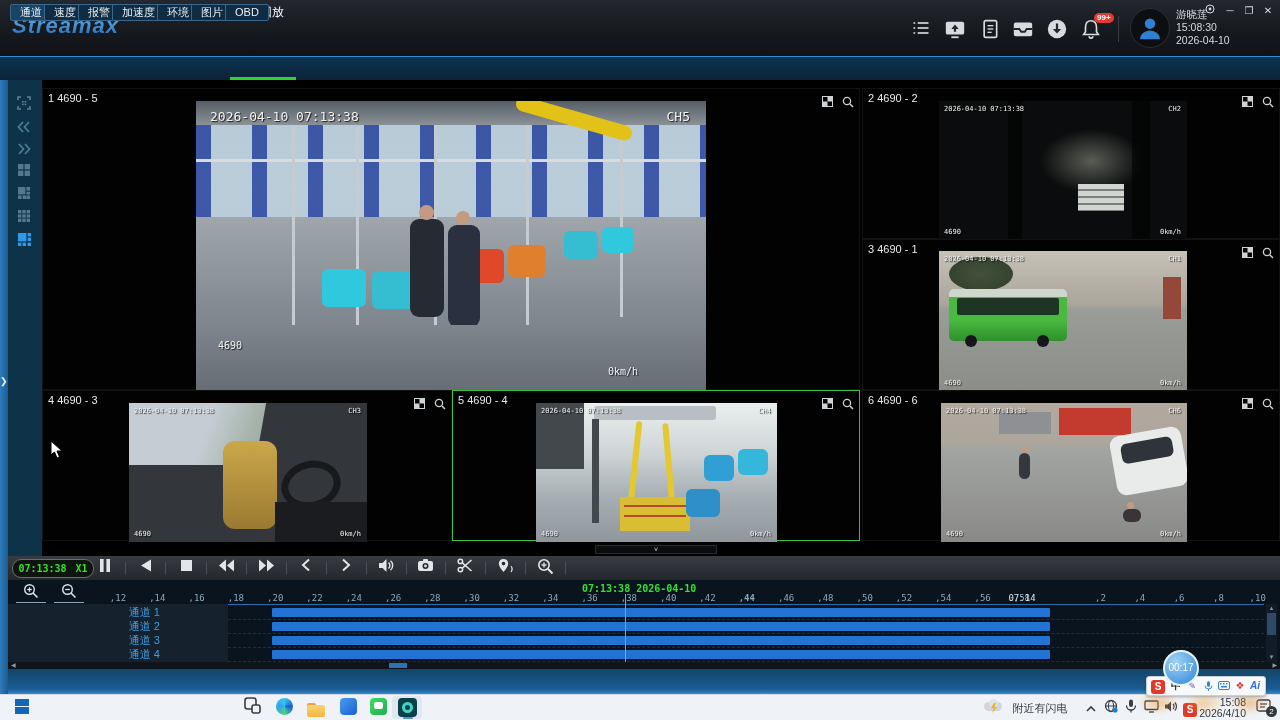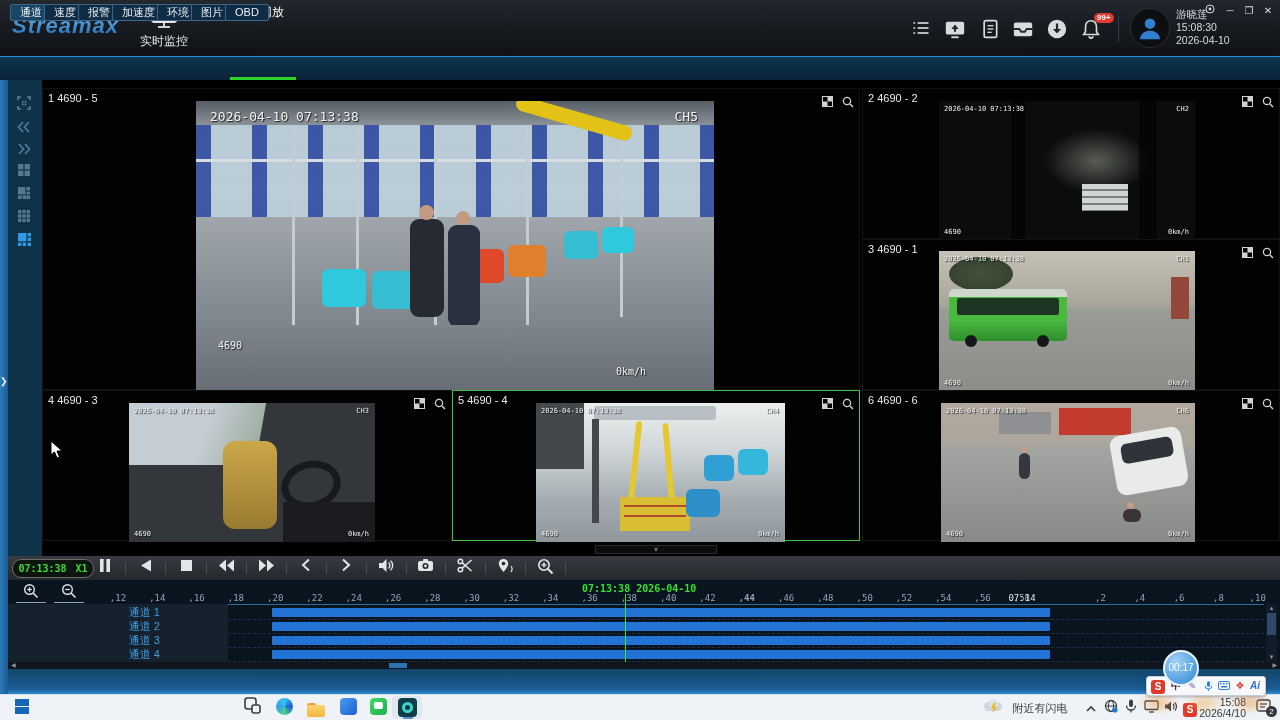--- a/index.html
+++ b/index.html
@@ -33,21 +33,21 @@
   .stripArrow{left:0px;top:376px;color:#eef;font-size:9px;z-index:7;}
   .sidebar{left:8px;top:80px;width:34px;height:476px;background:#0e3348;}
   .sideico{left:14px;width:20px;height:18px;text-align:center;cursor:pointer;}
 
   
   .videoarea{left:42px;top:80px;width:1238px;height:476px;background:#000;}
   .tile{background:#020202;box-sizing:border-box;border:1px solid #121212;}
   .tile.sel{border:1px solid #3cc23c;}
   .tlabel{left:5px;top:3px;font-size:11px;color:#e8eaec;z-index:3;}
   .ticons{right:5px;top:3px;z-index:3;}
-  .video{overflow:hidden;padding-left:8px;}
+  .video{overflow:hidden;}
   .osd{position:absolute;color:#f2f2f2;text-shadow:1px 1px 1px rgba(0,0,0,.8);font-family:"DejaVu Sans Mono",monospace;}
   .osd.big{font-size:13px;}
   .osd.small{font-size:7px;}
   .osd.mid{font-size:10px;}
 
   
   .v1{background:linear-gradient(180deg,#868f97 0%,#a9afb4 30%,#8f969c 58%,#79818a 82%,#6d747c 100%);}
   .v1 .ceil{position:absolute;left:0;top:0;width:100%;height:24px;background:linear-gradient(#565d64,#8a9298);}
   .v1 .winband{position:absolute;left:0;top:24px;width:100%;height:92px;background:
       repeating-linear-gradient(90deg,rgba(47,77,166,.88) 0 15px,rgba(188,208,220,.9) 15px 56px);}
@@ -179,30 +179,20 @@
   .cursor{z-index:20;}
 </style>
 </head>
 <body>
 
 <div id="app">
 
   <div class="abs topbar"></div>
   <div class="abs logo">Streamax</div>
 
-  <div class="abs navitem" style="left:116px;">
-    <svg class="ico" width="32" height="26" viewBox="0 0 32 26">
-      <rect x="4" y="2" width="24" height="16" rx="2" fill="none" stroke="#e6e8ea" stroke-width="1.8"></rect>
-      <ellipse cx="16" cy="10" rx="6" ry="3.6" fill="none" stroke="#e6e8ea" stroke-width="1.4"></ellipse>
-      <circle cx="16" cy="10" r="1.6" fill="#e6e8ea"></circle>
-      <line x1="16" y1="18" x2="16" y2="22" stroke="#e6e8ea" stroke-width="1.8"></line>
-      <line x1="10" y1="23" x2="22" y2="23" stroke="#e6e8ea" stroke-width="1.8"></line>
-    </svg>
-    <span class="nlabel">实时监控</span>
-  </div>
 
 
 
   <div class="abs hicon" style="left:908px;">
     <svg width="22" height="20" viewBox="0 0 24 24">
         <g stroke="#d8dbde" stroke-width="2">
       <line x1="8" y1="6" x2="21" y2="6"></line>
           <line x1="8" y1="12" x2="21" y2="12"></line>
           <line x1="8" y1="18" x2="21" y2="18"></line>
       <line x1="3" y1="6" x2="5" y2="6"></line>

